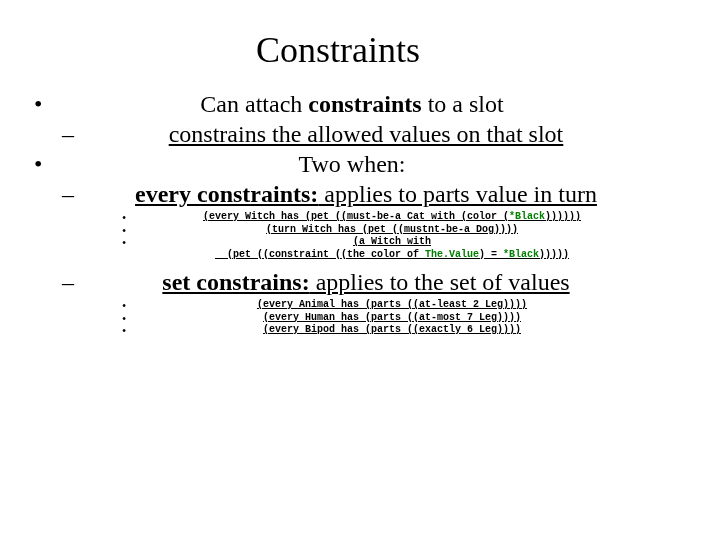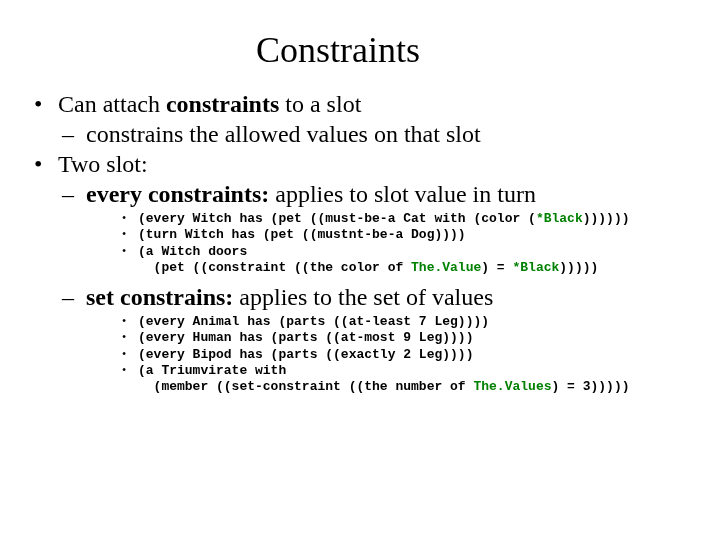--- a/index.html
+++ b/index.html
@@ -28,49 +28,51 @@
     list-style: none;
     margin: 0;
     padding: 0;
     font-size: 24px;
     line-height: 1.25;
   }
   ul.top > li {
     position: relative;
     padding-left: 28px;
     margin: 0;
+    text-align: center;
   }
   ul.top > li::before {
     content: "•";
     position: absolute;
     left: 4px;
     top: 0;
   }
   ul.sub {
     list-style: none;
     margin: 0;
     padding: 0;
   }
   ul.sub > li {
     position: relative;
     padding-left: 28px;
+    text-decoration: underline;
   }
   ul.sub > li::before {
     content: "–";
     position: absolute;
     left: 4px;
     top: 0;
   }
   ul.code {
     list-style: none;
     margin: 2px 0 6px 0;
     padding: 0 0 0 36px;
     font-family: "Courier New", Courier, monospace;
     font-weight: bold;
-    font-size: 13px;
+    font-size: 10px;
     line-height: 1.25;
   }
   ul.code > li {
     position: relative;
     padding-left: 16px;
     white-space: pre;
   }
   ul.code > li::before {
     content: "•";
     position: absolute;
@@ -93,41 +95,39 @@
   <ul class="top">
 
     <li>
       <span>Can attach </span><b>constraints</b><span> to a slot</span>
       <ul class="sub">
         <li>constrains the allowed values on that slot</li>
       </ul>
     </li>
 
     <li>
-      <span>Two slot:</span>
+      <span>Two when:</span>
       <ul class="sub">
 
         <li>
-          <b>every constraints:</b><span> applies to slot value in turn</span>
+          <b>every constraints:</b><span> applies to parts value in turn</span>
           <ul class="code">
             <li><span>(every Witch has (pet ((must-be-a Cat with (color (</span><span class="kw-green">*Black</span><span>))))))</span></li>
             <li>(turn Witch has (pet ((mustnt-be-a Dog))))</li>
-            <li><span>(a Witch doors
+            <li><span>(a Witch with
   (pet ((constraint ((the color of </span><span class="kw-green">The.Value</span><span>) = </span><span class="kw-green">*Black</span><span>)))))</span></li>
           </ul>
         </li>
 
         <li>
           <b>set constrains:</b><span> applies to the set of values</span>
           <ul class="code">
-            <li>(every Animal has (parts ((at-least 7 Leg))))</li>
-            <li>(every Human has (parts ((at-most 9 Leg))))</li>
-            <li>(every Bipod has (parts ((exactly 2 Leg))))</li>
-            <li><span>(a Triumvirate with
-  (member ((set-constraint ((the number of </span><span class="kw-green">The.Values</span><span>) = 3)))))</span></li>
+            <li>(every Animal has (parts ((at-least 2 Leg))))</li>
+            <li>(every Human has (parts ((at-most 7 Leg))))</li>
+            <li>(every Bipod has (parts ((exactly 6 Leg))))</li>
           </ul>
         </li>
 
       </ul>
     </li>
 
   </ul>
 
 </div>
 

